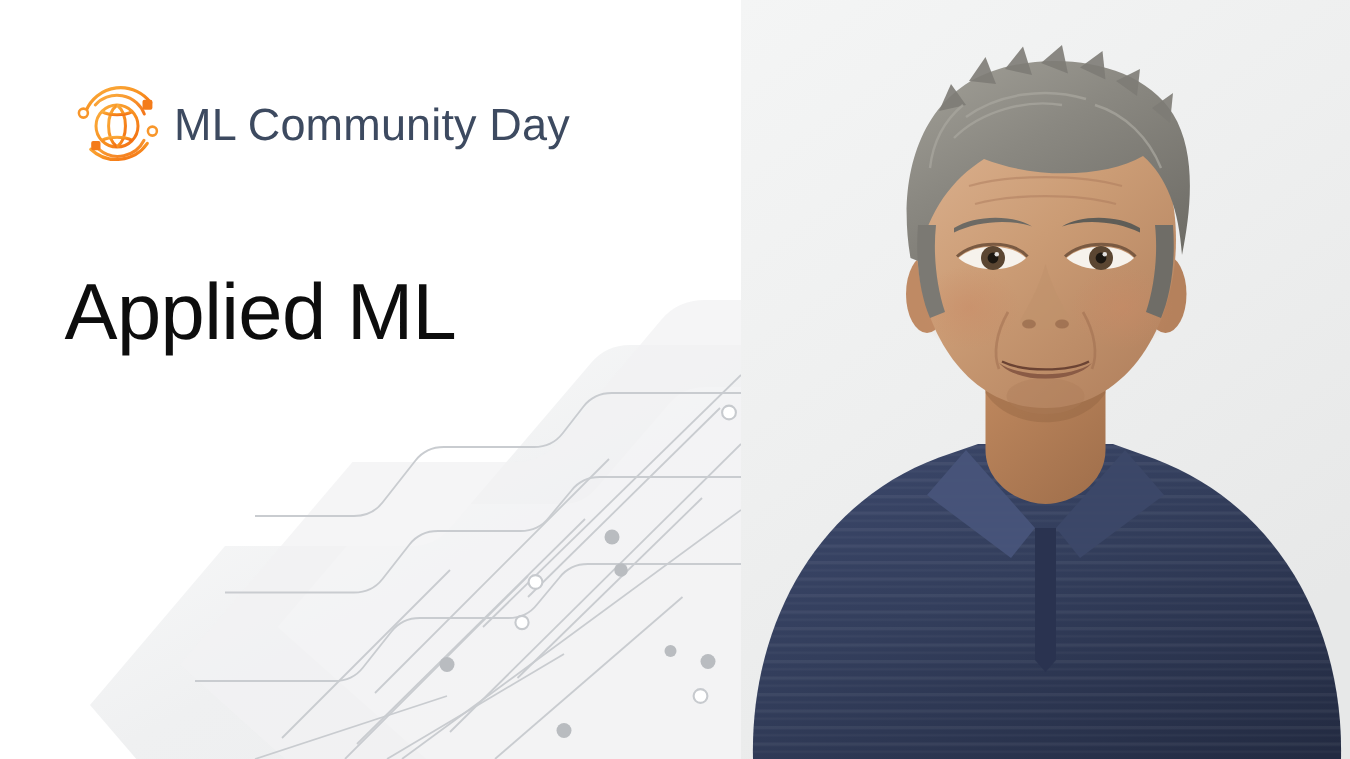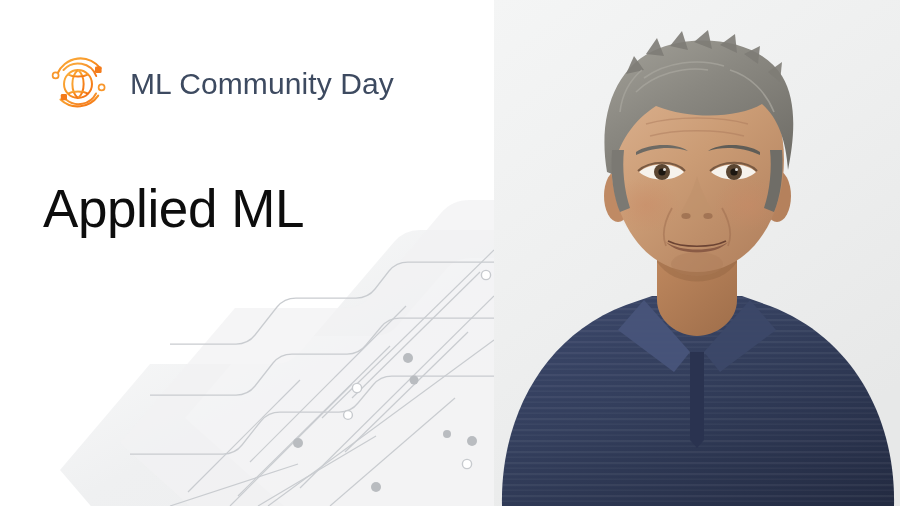--- a/index.html
+++ b/index.html
@@ -41,21 +41,20 @@
     pointer-events: none;
   }
 
   
   .logo-lockup {
     position: absolute;
     left: 40px;
     top: 46px;
     display: flex;
     align-items: center;
-    gap: 14px;
   }
   .logo-mark {
     width: 76px;
     height: 76px;
     flex: 0 0 auto;
     display: block;
   }
   .logo-wordmark {
     font-size: 30px;
     line-height: 1;

